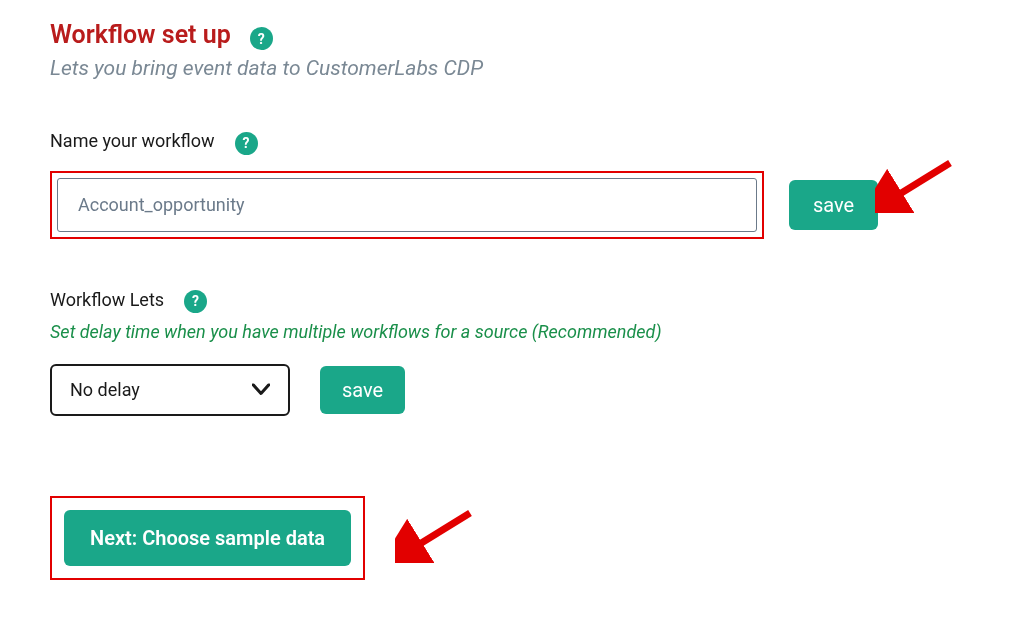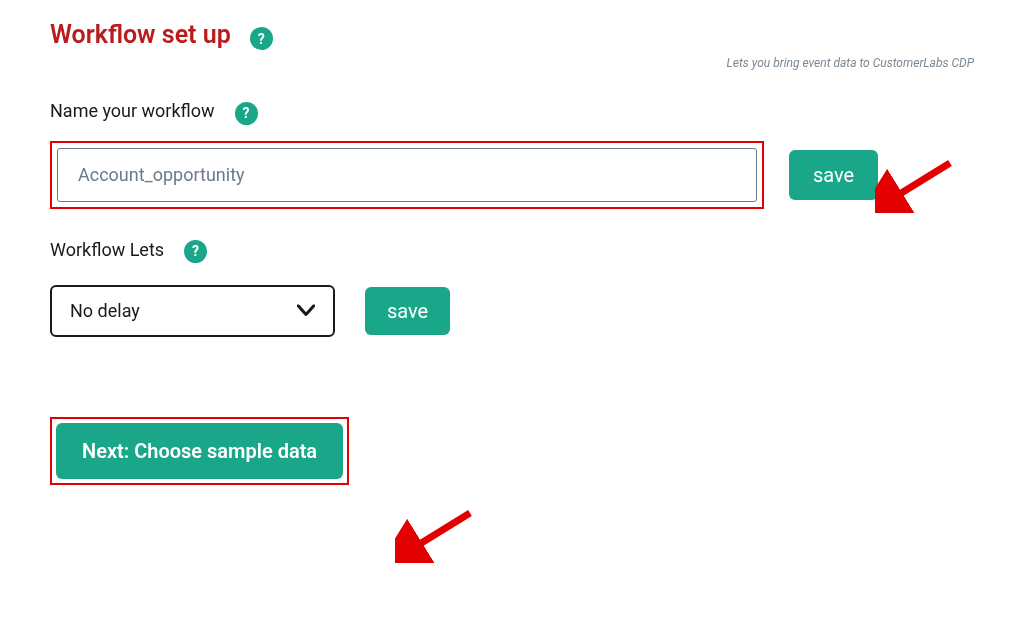--- a/index.html
+++ b/index.html
@@ -30,28 +30,27 @@
       height: 23px;
       border-radius: 50%;
       background: #1aa789;
       color: #fff;
       font-size: 14px;
       font-weight: 700;
       vertical-align: middle;
       cursor: pointer;
     }
     .subtitle {
-      font-size: 12px;
+      font-size: 21px;
       font-style: italic;
       color: #7a8894;
       margin-top: 6px;
-      text-align: right;
     }
     .section {
-      margin-top: 30px;
+      margin-top: 50px;
     }
     .field-label {
       font-size: 18px;
       color: #1a1a1a;
       display: inline-block;
       margin-right: 16px;
     }
     .field-row {
       display: flex;
       align-items: center;
@@ -100,21 +99,21 @@
       color: #1a8f4a;
       margin-top: 8px;
     }
     .delay-row {
       display: flex;
       align-items: center;
       margin-top: 22px;
     }
     .select-wrapper {
       position: relative;
-      width: 285px;
+      width: 240px;
       height: 52px;
       border: 2px solid #1a1a1a;
       border-radius: 6px;
       display: flex;
       align-items: center;
       padding: 8px 18px;
       cursor: pointer;
     }
     .select-value {
       font-size: 18px;
@@ -124,21 +123,21 @@
       position: absolute;
       right: 18px;
       top: 50%;
       transform: translateY(-50%);
     }
     .next-section {
       margin-top: 80px;
     }
     .next-btn-wrapper {
       border: 2px solid #e20000;
-      padding: 4px;
+      padding: 12px;
       display: inline-block;
     }
     .next-btn {
       background: #1aa789;
       color: #fff;
       border: none;
       border-radius: 6px;
       font-size: 20px;
       font-weight: 600;
       padding: 16px 26px;
@@ -168,20 +167,21 @@
     <div class="highlight-box">
       <input type="text" class="text-input" value="Account_opportunity" style="">
     </div>
     <button class="save-btn">save</button>
   </div>
 </div>
 
 <div class="section">
   <span class="field-label">Workflow Lets</span>
   <span class="help-icon">?</span>
+  <div class="delay-hint">Set delay time when you have multiple workflows for a source (Recommended)</div>
   <div class="delay-row">
     <div class="select-wrapper">
       <span class="select-value">No delay</span>
       <span class="chevron-icon">
         <svg width="18" height="12" viewBox="0 0 18 12">
             <path d="M1 1 L9 10 L17 1" stroke="#1a1a1a" stroke-width="3" fill="none" stroke-linecap="round" stroke-linejoin="round"></path>
           </svg>
       </span>
     </div>
     <button class="save-btn-small">save</button>

